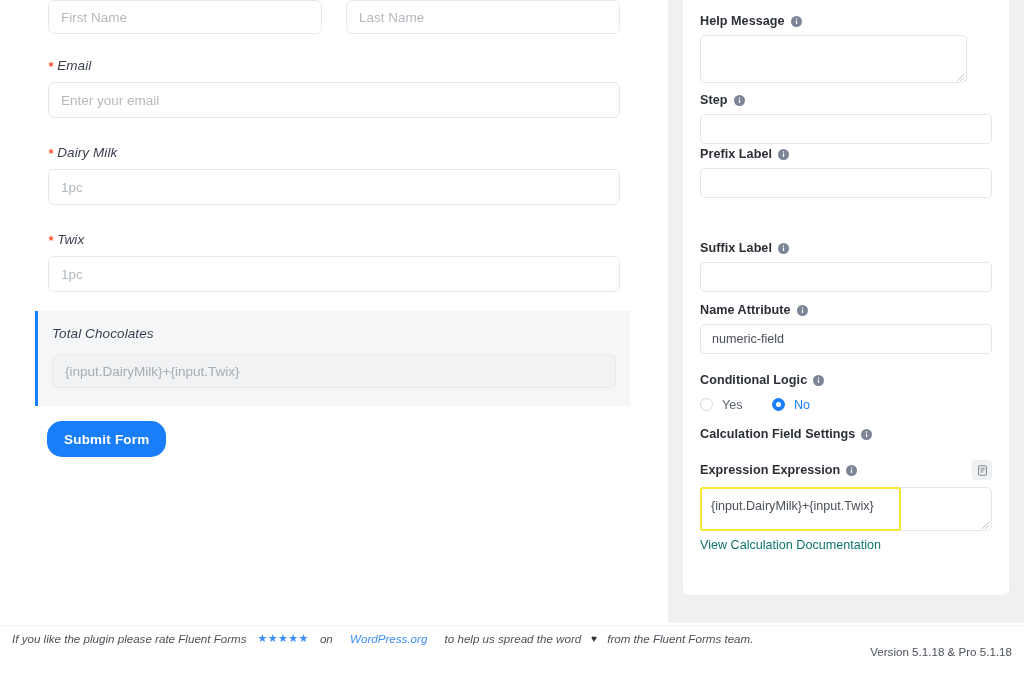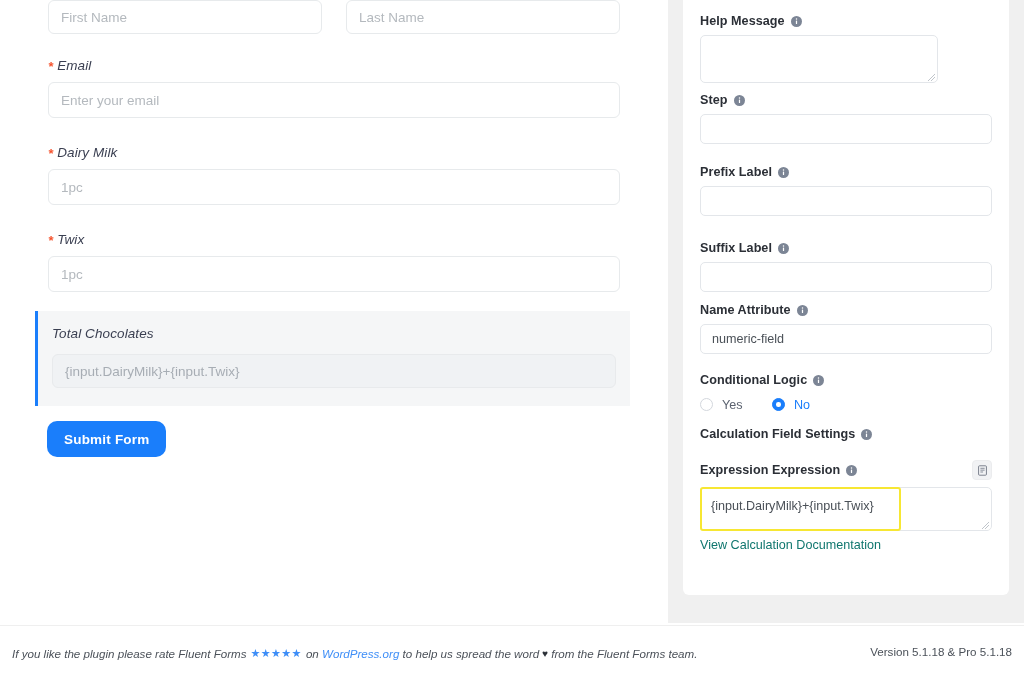--- a/index.html
+++ b/index.html
@@ -49,21 +49,21 @@
   }
   .calc-field-wrap .ff-label { color: #3a3f51; margin-bottom: 13px; font-size: 13.5px;}
   .calc-readonly {
     width: 100%; height: 34px; border: 1px solid #e8eaec; border-radius: 6px;
     background: #f0f2f4; padding: 0 12px; font-size: 13.5px; color: #a7adb4;
     display: flex; align-items: center;
   }
 
   .submit-btn {
     position: absolute; left: 47px; top: 421px;
-    background: #1a7efb; color: #fff; border: none; border-radius: 10px;
+    background: #1a7efb; color: #fff; border: none; border-radius: 15px;
     height: 36px; padding: 0 17px; font-size: 13.5px; font-weight: 700;
     font-family: "Liberation Sans", sans-serif; cursor: pointer;
     letter-spacing: .2px;
   }
 
   
   .settings-panel {
     position: absolute; left: 668px; top: 0; width: 356px; height: 623px;
     background: #f0f0f0;
     padding: 0 15px;
@@ -92,23 +92,23 @@
   .s-textarea {
     width: 100%; height: 48px; border: 1px solid #e3e6ea; border-radius: 5px;
     background: #fff; padding: 7px 11px; font-size: 12.6px; color: #4a5057;
     font-family: "Liberation Sans", sans-serif; outline: none; resize: none;
   }
   .resize-grip {
     position: absolute; width: 7px; height: 7px; pointer-events: none;
   }
 
   
-  .g-help   { position: absolute; left: 17px; top: 24px;  width: 238px; }
+  .g-help   { position: absolute; left: 17px; top: 24px;  width: 267px; }
   .g-step   { position: absolute; left: 17px; top: 103px; width: 292px; }
-  .g-prefix { position: absolute; left: 17px; top: 175px; width: 292px; }
+  .g-prefix { position: absolute; left: 17px; top: 157px; width: 292px; }
   .g-suffix { position: absolute; left: 17px; top: 251px; width: 292px; }
   .g-name   { position: absolute; left: 17px; top: 313px; width: 292px; }
   .g-cond   { position: absolute; left: 17px; top: 383px; width: 292px; }
   .g-calc   { position: absolute; left: 17px; top: 437px; width: 292px; }
 
   .radio-row { display: flex; align-items: center; gap: 0; margin-top: 11px; }
   .radio-item { display: flex; align-items: flex-start; gap: 9px; cursor: pointer; }
   .radio-item.first { width: 72px; }
   .radio-dot {
     width: 13px; height: 13px; border-radius: 50%;
@@ -158,24 +158,24 @@
     display: inline-block; font-size: 12.6px; color: #0f766e;
     text-decoration: none; cursor: pointer; font-weight: 400;
   }
 
   
   .footer {
     position: absolute; left: 0; top: 625px; width: 1024px; height: 52px;
     background: #fff; border-top: 1px solid #efefef;
   }
   .footer-left {
-    position: absolute; left: 12px; top: 21px;
+    position: absolute; left: 12px; top: 6px;
     font-size: 11.6px; font-style: italic; color: #4b5159;
     font-family: "Liberation Sans", sans-serif;
-    display: flex; align-items: center; gap: 0;
+    display: flex; align-items: center; gap: 7px;
   }
   .stars { color: #3e8ef7; font-style: normal; letter-spacing: .4px; margin: 0 4px; font-size: 11px; }
   .wp-link { color: #3e8ef7; font-style: italic; text-decoration: none; }
   .heart { color: #2c3138; font-style: normal; margin: 0 3px; font-size: 10px; }
   .footer-right {
     position: absolute; right: 12px; top: 19px;
     font-size: 11.6px; color: #4b5159;
   }
 </style>
 </head>

